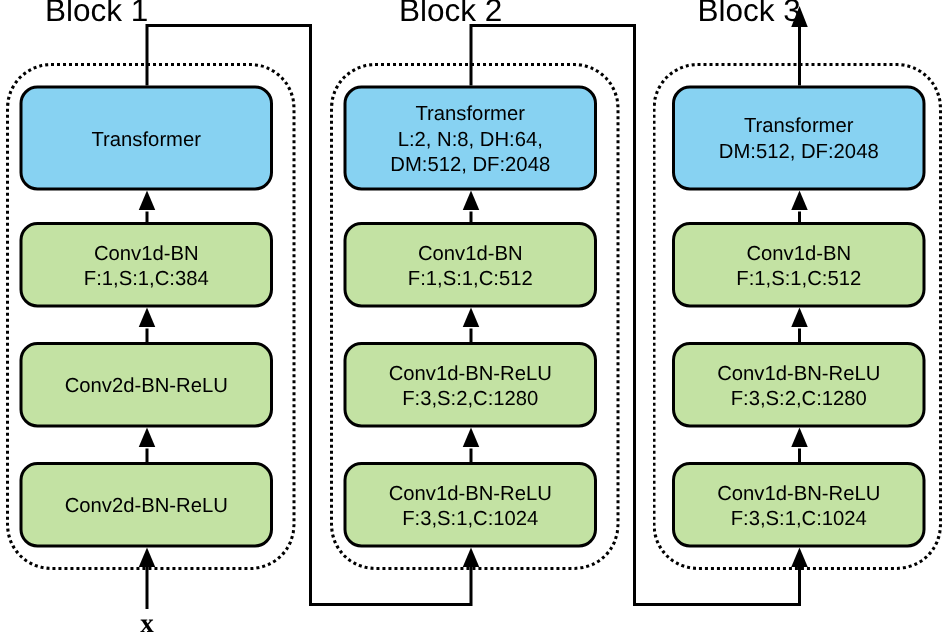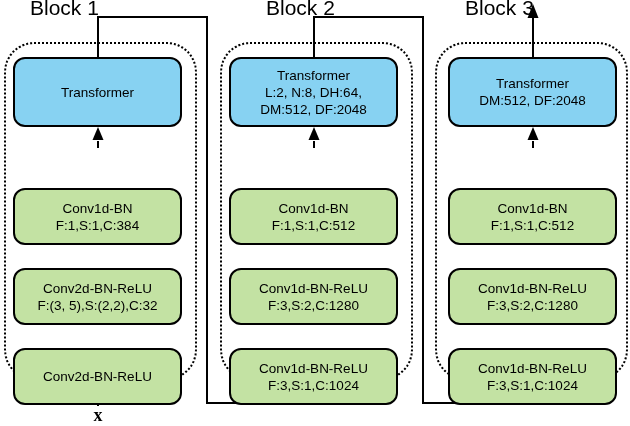--- a/index.html
+++ b/index.html
@@ -15,21 +15,21 @@
     position:absolute;top:42px;width:193px;height:338px;
     border:2px dotted #000;border-radius:30px;
   }
   .layer-box{
     position:absolute;width:169px;
     border:2px solid #000;border-radius:12px;
     display:flex;flex-direction:column;justify-content:center;align-items:center;
     text-align:center;font-size:13.5px;line-height:17px;white-space:nowrap;
   }
   .transformer{background:var(--transformer-fill,#87D2F2);top:57px;height:70px;}
-  .conv{background:var(--conv-fill,#C3E2A3);height:57px;margin-top:40px;}
+  .conv{background:var(--conv-fill,#C3E2A3);height:57px;}
   .conv.c1{top:148px;}
   .conv.c2{top:228px;}
   .conv.c3{top:308px;}
   .b1 .layer-box{left:13px;}
   .b2 .layer-box{left:229px;}
   .b3 .layer-box{left:448px;}
   .cont-b1{left:4px;}
   .cont-b2{left:220px;}
   .cont-b3{left:435px;}
   .lbl-b1{left:30px;}
@@ -109,21 +109,20 @@
   <div class="b1">
     <div class="layer-box transformer">
       <span>Transformer</span>
     </div>
     <div class="layer-box conv c1">
       <span>Conv1d-BN</span>
       <span>F:1,S:1,C:384</span>
     </div>
     <div class="layer-box conv c2">
       <span>Conv2d-BN-ReLU</span>
-      <span>F:(3, 5),S:(2,2),C:32</span>
     </div>
     <div class="layer-box conv c3">
       <span>Conv2d-BN-ReLU</span>
     </div>
   </div>
 
   <div class="b2">
     <div class="layer-box transformer">
       <span>Transformer</span>
       <span>L:2, N:8, DH:64,</span>

